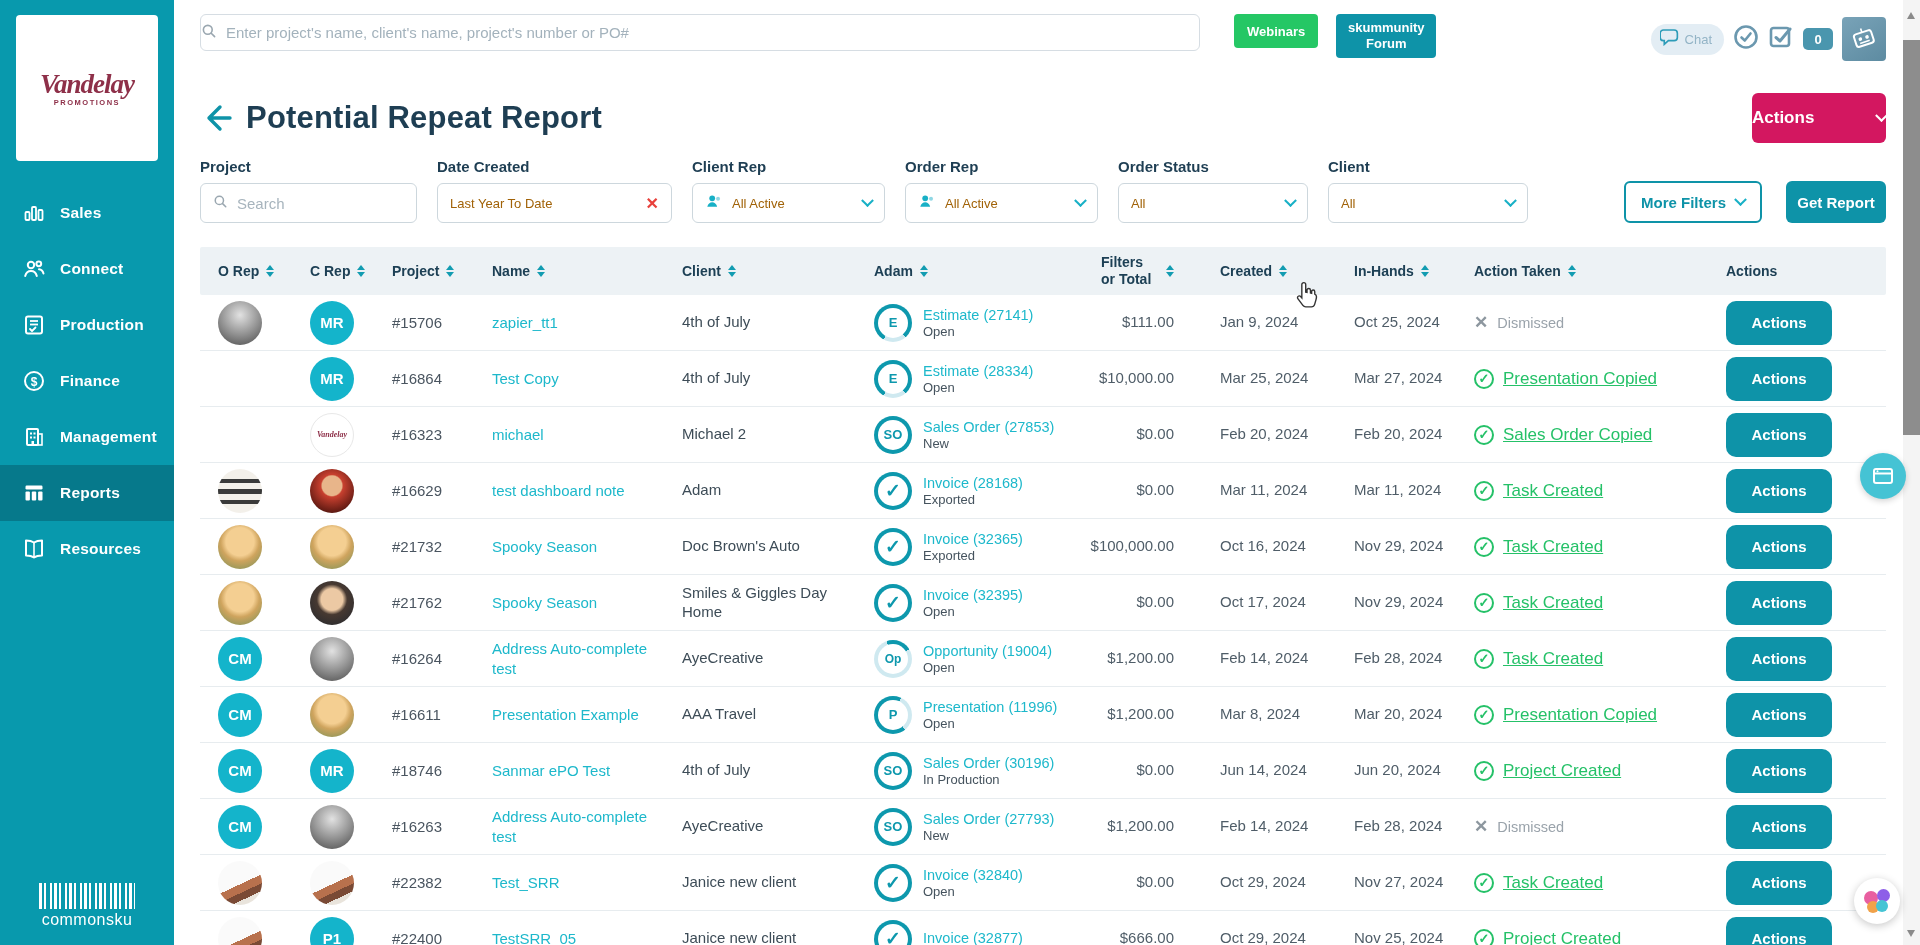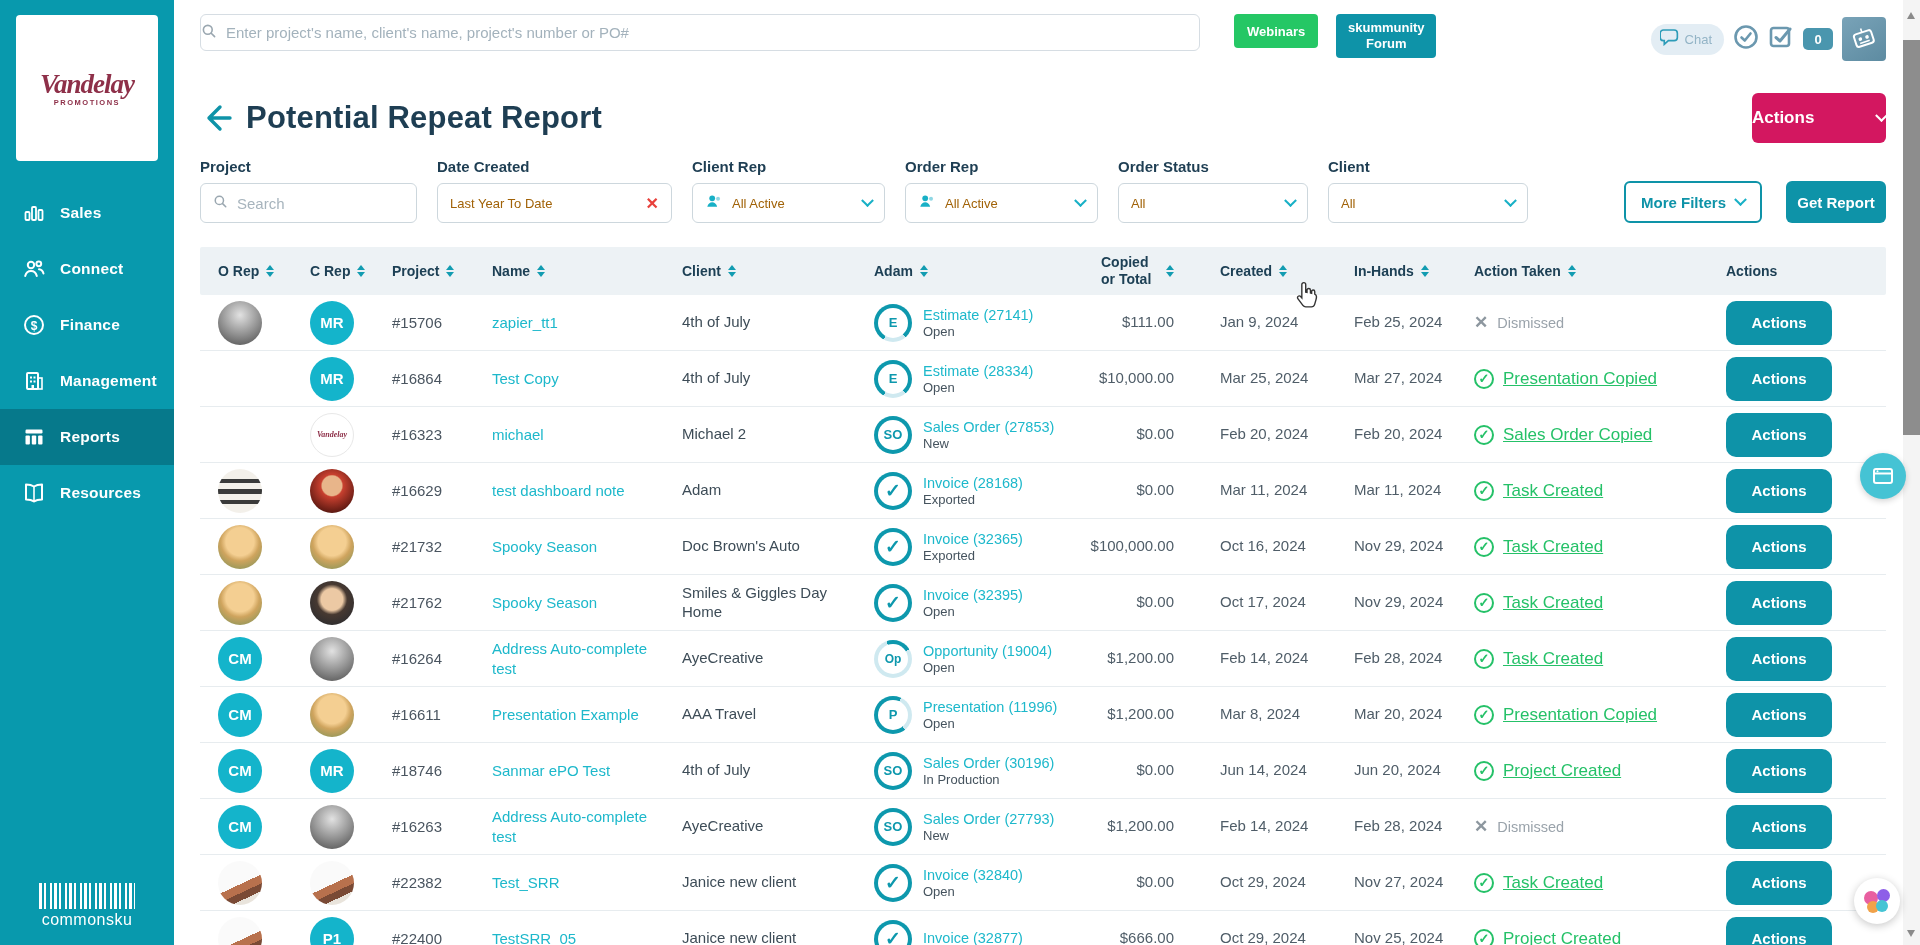--- a/index.html
+++ b/index.html
@@ -205,20 +205,31 @@
               <path d="M3.2 19c.8-3.3 3.1-5 5.8-5s5 1.7 5.8 5" fill="none" stroke="#fff" stroke-width="2" stroke-linecap="round"></path>
               <circle cx="16.8" cy="6.8" r="2.4" fill="none" stroke="#fff" stroke-width="2"></circle>
               <path d="M17 12.3c2.3.3 3.9 1.8 4.5 4.3" fill="none" stroke="#fff" stroke-width="2" stroke-linecap="round"></path>
             </svg>
           </span>
           <span class="nlabel">Connect</span>
         </div>
         <div class="nav-item">
           <span class="nicon">
             <svg width="24" height="24" viewBox="0 0 24 24">
+              <rect x="4" y="3.5" width="16" height="17" rx="2" fill="none" stroke="#fff" stroke-width="2"></rect>
+              <line x1="8" y1="8" x2="16" y2="8" stroke="#fff" stroke-width="1.8"></line>
+              <line x1="8" y1="11.5" x2="16" y2="11.5" stroke="#fff" stroke-width="1.8"></line>
+              <polyline points="8,16 10,18 13.5,14.5" fill="none" stroke="#fff" stroke-width="1.8" stroke-linecap="round" stroke-linejoin="round"></polyline>
+            </svg>
+          </span>
+          <span class="nlabel">Production</span>
+        </div>
+        <div class="nav-item">
+          <span class="nicon">
+            <svg width="24" height="24" viewBox="0 0 24 24">
               <circle cx="12" cy="12" r="9" fill="none" stroke="#fff" stroke-width="2"></circle>
               <text x="12" y="16.5" text-anchor="middle" font-size="12" font-weight="bold" fill="#fff" font-family="Liberation Sans, sans-serif">$</text>
             </svg>
           </span>
           <span class="nlabel">Finance</span>
         </div>
         <div class="nav-item">
           <span class="nicon">
             <svg width="24" height="24" viewBox="0 0 24 24">
               <rect x="5" y="4" width="11" height="16" rx="1" fill="none" stroke="#fff" stroke-width="2"></rect>
@@ -425,21 +436,21 @@
             </span>
           </div>
           <div class="th c5">
             <span>Adam</span>
             <span class="sort">
               <i class="up"></i>
               <i class="dn"></i>
             </span>
           </div>
           <div class="th c6">
-            <span class="hl">Copied or Total</span>
+            <span class="hl">Filters or Total</span>
             <span class="sort">
               <i class="up"></i>
               <i class="dn"></i>
             </span>
           </div>
           <div class="th c7">
             <span>Created</span>
             <span class="sort">
               <i class="up"></i>
               <i class="dn"></i>
@@ -478,21 +489,21 @@
               <div class="badge e">
                 <b>E</b>
               </div>
               <div>
                 <div class="form-title">Estimate (27141)</div>
                 <div class="form-status">Open</div>
               </div>
             </div>
             <div class="c6"><span class="money">$111.00</span></div>
             <div class="c7"><span class="date">Jan 9, 2024</span></div>
-            <div class="c8"><span class="date">Feb 25, 2024</span></div>
+            <div class="c8"><span class="date">Oct 25, 2024</span></div>
             <div class="c9 action-cell">
               <span class="xx">✕</span>
               <span class="action-label gray">Dismissed</span>
             </div>
             <div class="c10"><button class="row-actions">Actions</button></div>
           </div>
           <div class="tr">
             <div class="c0">
               <div class="avatar av-woman1"></div>
             </div>

